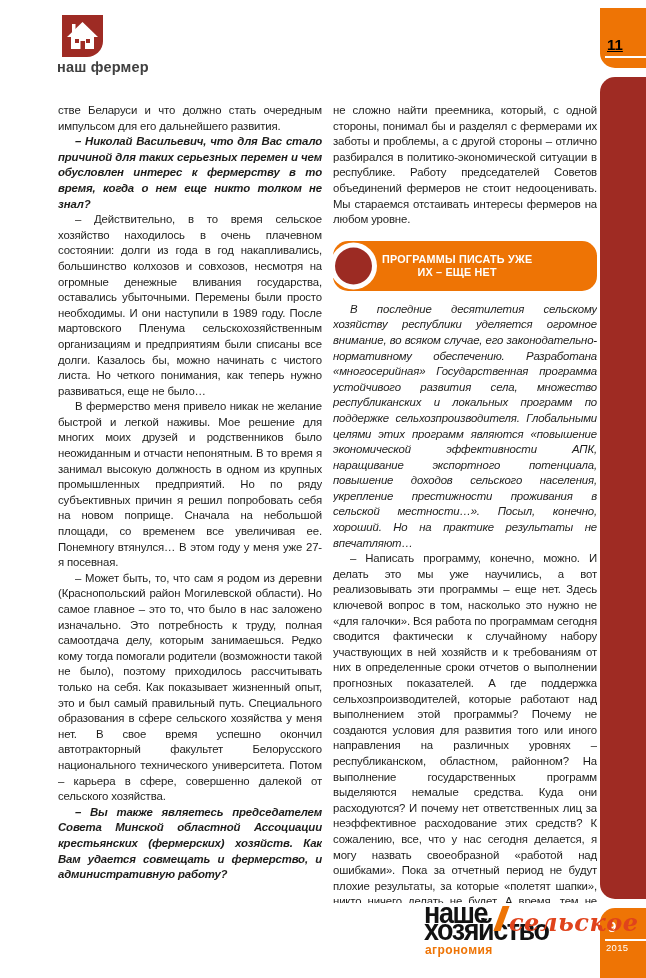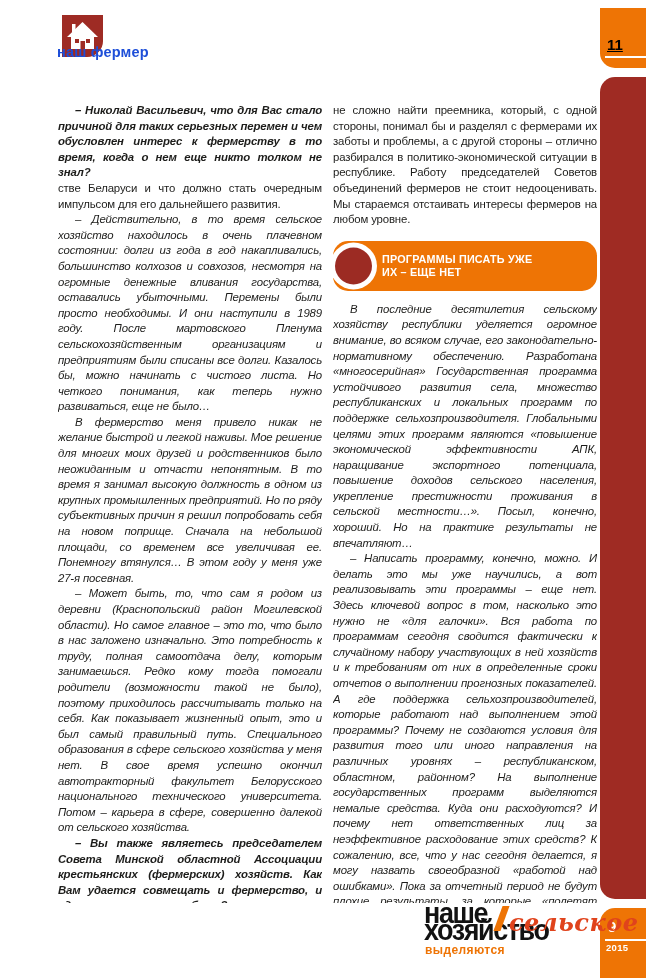--- a/index.html
+++ b/index.html
@@ -9,22 +9,22 @@
     background:#ffffff; overflow:hidden;
     font-family:"Liberation Sans", sans-serif;
   }
   
   .logo-box {
     position:absolute; left:62px; top:15px; width:41px; height:42px;
     background:#9e2b24; border-radius:0 0 16px 0;
   }
   .logo-box svg { position:absolute; left:4px; top:6px; }
   .brand {
-    position:absolute; left:57px; top:44px; width:120px;
-    font-size:14.5px; font-weight:bold; color:#1d4ed8; letter-spacing:0.2px;
+    position:absolute; left:57px; top:59px; width:120px;
+    font-size:14.5px; font-weight:bold; color:#404040; letter-spacing:0.2px;
   }
   
   .tab-top {
     position:absolute; left:600px; top:8px; width:46px; height:60px;
     background:#ee7405; border-radius:0 0 0 15px;
   }
   .tab-top .num {
     position:absolute; left:7px; top:28px;
     font-size:15px; font-weight:bold; color:#000000;text-decoration:underline;
   }
@@ -37,53 +37,54 @@
     position:absolute; left:600px; top:908px; width:46px; height:70px;
     background:#ee7405; border-radius:15px 0 0 0;
   }
   .tab-bottom .num {
     position:absolute; left:8px; top:10px;
     font-size:15px; font-weight:bold; color:#fff;
   }
   .tab-bottom .rule { position:absolute; left:5px; right:0; top:31px; height:2px; background:#fff; }
   .tab-bottom .year {
     position:absolute; left:6px; top:34px;
-    font-size:9.5px; font-weight:bold; color:#fff; letter-spacing:0.3px;text-align:right;
+    font-size:9.5px; font-weight:normal; color:#fff; letter-spacing:0.3px;text-align:right;
   }
   
   .col {
     position:absolute; top:103px; width:264px; height:800px; overflow:hidden;
     color:#1d1d1b;
   }
   .col-left  { left:58px; }
   .col-right { left:333px; }
   .p {
     font-size:11.4px; line-height:15.6px; text-align:justify;
     letter-spacing:-0.15px;
   }
-  .p.indent { text-indent:17px;font-style:italic; }
+  .p.indent { text-indent:17px; }
   .p.q { font-weight:bold; font-style:italic; }
   .p.lede { font-style:italic; }
   
   .badge {
     position:relative; margin:13px 0 11px 0; height:50px;
     background:#ee7405; border-radius:15px;
   }
   .badge-ring {
     position:absolute; left:-3px; top:50%; transform:translateY(-50%);
     width:47px; height:47px; background:#ffffff; border-radius:50%;
   }
   .badge-dot {
     position:absolute; left:2px; top:50%; transform:translateY(-50%);
     width:37px; height:37px; background:#9c2b23; border-radius:50%;
   }
   .badge-text { position:absolute; left:49px; top:50%; transform:translateY(-50%); }
   .badge-text div {
     color:#fff; font-weight:bold; font-size:10.8px; line-height:13.2px;
     letter-spacing:0.2px;
+    text-align:center;
   }
   
   .footer-logo { position:absolute; left:416px; top:902px; width:190px; height:70px; }
   .fl-word {
     position:absolute; left:8px; color:#121212; font-weight:bold;
     font-size:29px; line-height:29px; letter-spacing:-1.5px;
     transform:scaleX(0.93); transform-origin:left top;
   }
   .fl-l1 { top:-3px; }
   .fl-l2 { top:14px; }
@@ -123,22 +124,22 @@
     <div class="rule"></div>
   </div>
   <div class="side-bar"></div>
   <div class="tab-bottom">
     <div class="num">9</div>
     <div class="rule"></div>
     <div class="year">2015</div>
   </div>
 
   <div class="col col-left">
+      <p class="p">стве Беларуси и что должно стать очередным импульсом для его дальнейшего развития.</p>
       <p class="p q indent">– Николай Васильевич, что для Вас стало причиной для таких серьезных перемен и чем обусловлен интерес к фермерству в то время, когда о нем еще никто толком не знал?</p>
-      <p class="p">стве Беларуси и что должно стать очередным импульсом для его дальнейшего развития.</p>
       <p class="p indent">– Действительно, в то время сельское хозяйство находилось в очень плачевном состоянии: долги из года в год накапливались, большинство колхозов и совхозов, несмотря на огромные денежные вливания государства, оставались убыточными. Перемены были просто необходимы. И они наступили в 1989 году. После мартовского Пленума сельскохозяйственным организациям и предприятиям были списаны все долги. Казалось бы, можно начинать с чистого листа. Но четкого понимания, как теперь нужно развиваться, еще не было…</p>
       <p class="p indent">В фермерство меня привело никак не желание быстрой и легкой наживы. Мое решение для многих моих друзей и родственников было неожиданным и отчасти непонятным. В то время я занимал высокую должность в одном из крупных промышленных предприятий. Но по ряду субъективных причин я решил попробовать себя на новом поприще. Сначала на небольшой площади, со временем все увеличивая ее. Понемногу втянулся… В этом году у меня уже 27-я посевная.</p>
       <p class="p indent">– Может быть, то, что сам я родом из деревни (Краснопольский район Могилевской области). Но самое главное – это то, что было в нас заложено изначально. Это потребность к труду, полная самоотдача делу, которым занимаешься. Редко кому тогда помогали родители (возможности такой не было), поэтому приходилось рассчитывать только на себя. Как показывает жизненный опыт, это и был самый правильный путь. Специального образования в сфере сельского хозяйства у меня нет. В свое время успешно окончил автотракторный факультет Белорусского национального технического университета. Потом – карьера в сфере, совершенно далекой от сельского хозяйства.</p>
       <p class="p q indent">– Вы также являетесь председателем Совета Минской областной Ассоциации крестьянских (фермерских) хозяйств. Как Вам удается совмещать и фермерство, и административную работу?</p>
     </div>
 
   <div class="col col-right">
     <div>
         <p class="p">не сложно найти преемника, который, с одной стороны, понимал бы и разделял с фермерами их заботы и проблемы, а с другой стороны – отлично разбирался в политико-экономической ситуации в республике. Работу председателей Советов объединений фермеров не стоит недооценивать. Мы стараемся отстаивать интересы фермеров на любом уровне.</p>
       </div>
@@ -154,16 +155,16 @@
         <p class="p lede indent">В последние десятилетия сельскому хозяйству республики уделяется огромное внимание, во всяком случае, его законодательно-нормативному обеспечению. Разработана «многосерийная» Государственная программа устойчивого развития села, множество республиканских и локальных программ по поддержке сельхозпроизводителя. Глобальными целями этих программ являются «повышение экономической эффективности АПК, наращивание экспортного потенциала, повышение доходов сельского населения, укрепление престижности проживания в сельской местности…». Посыл, конечно, хороший. Но на практике результаты не впечатляют…</p>
         <p class="p indent">– Написать программу, конечно, можно. И делать это мы уже научились, а вот реализовывать эти программы – еще нет. Здесь ключевой вопрос в том, насколько это нужно не «для галочки». Вся работа по программам сегодня сводится фактически к случайному набору участвующих в ней хозяйств и к требованиям от них в определенные сроки отчетов о выполнении прогнозных показателей. А где поддержка сельхозпроизводителей, которые работают над выполнением этой программы? Почему не создаются условия для развития того или иного направления на различных уровнях – республиканском, областном, районном? На выполнение государственных программ выделяются немалые средства. Куда они расходуются? И почему нет ответственных лиц за неэффективное расходование этих средств? К сожалению, все, что у нас сегодня делается, я могу назвать своеобразной «работой над ошибками». Пока за отчетный период не будут плохие результаты, за которые «полетят шапки», никто ничего делать не будет. А время, тем не менее, упущено и деньги потрачены…</p>
       </div>
   </div>
 
   <div class="footer-logo">
     <div class="fl-word fl-l1">наше</div>
     <div class="fl-word fl-l2">хозяйство</div>
     <div class="fl-slash"></div>
     <div class="fl-script">сельское</div>
-    <div class="fl-sub">выделяются</div>
+    <div class="fl-sub">агрономия</div>
   </div>
 
 </div>
 
 </body></html>

